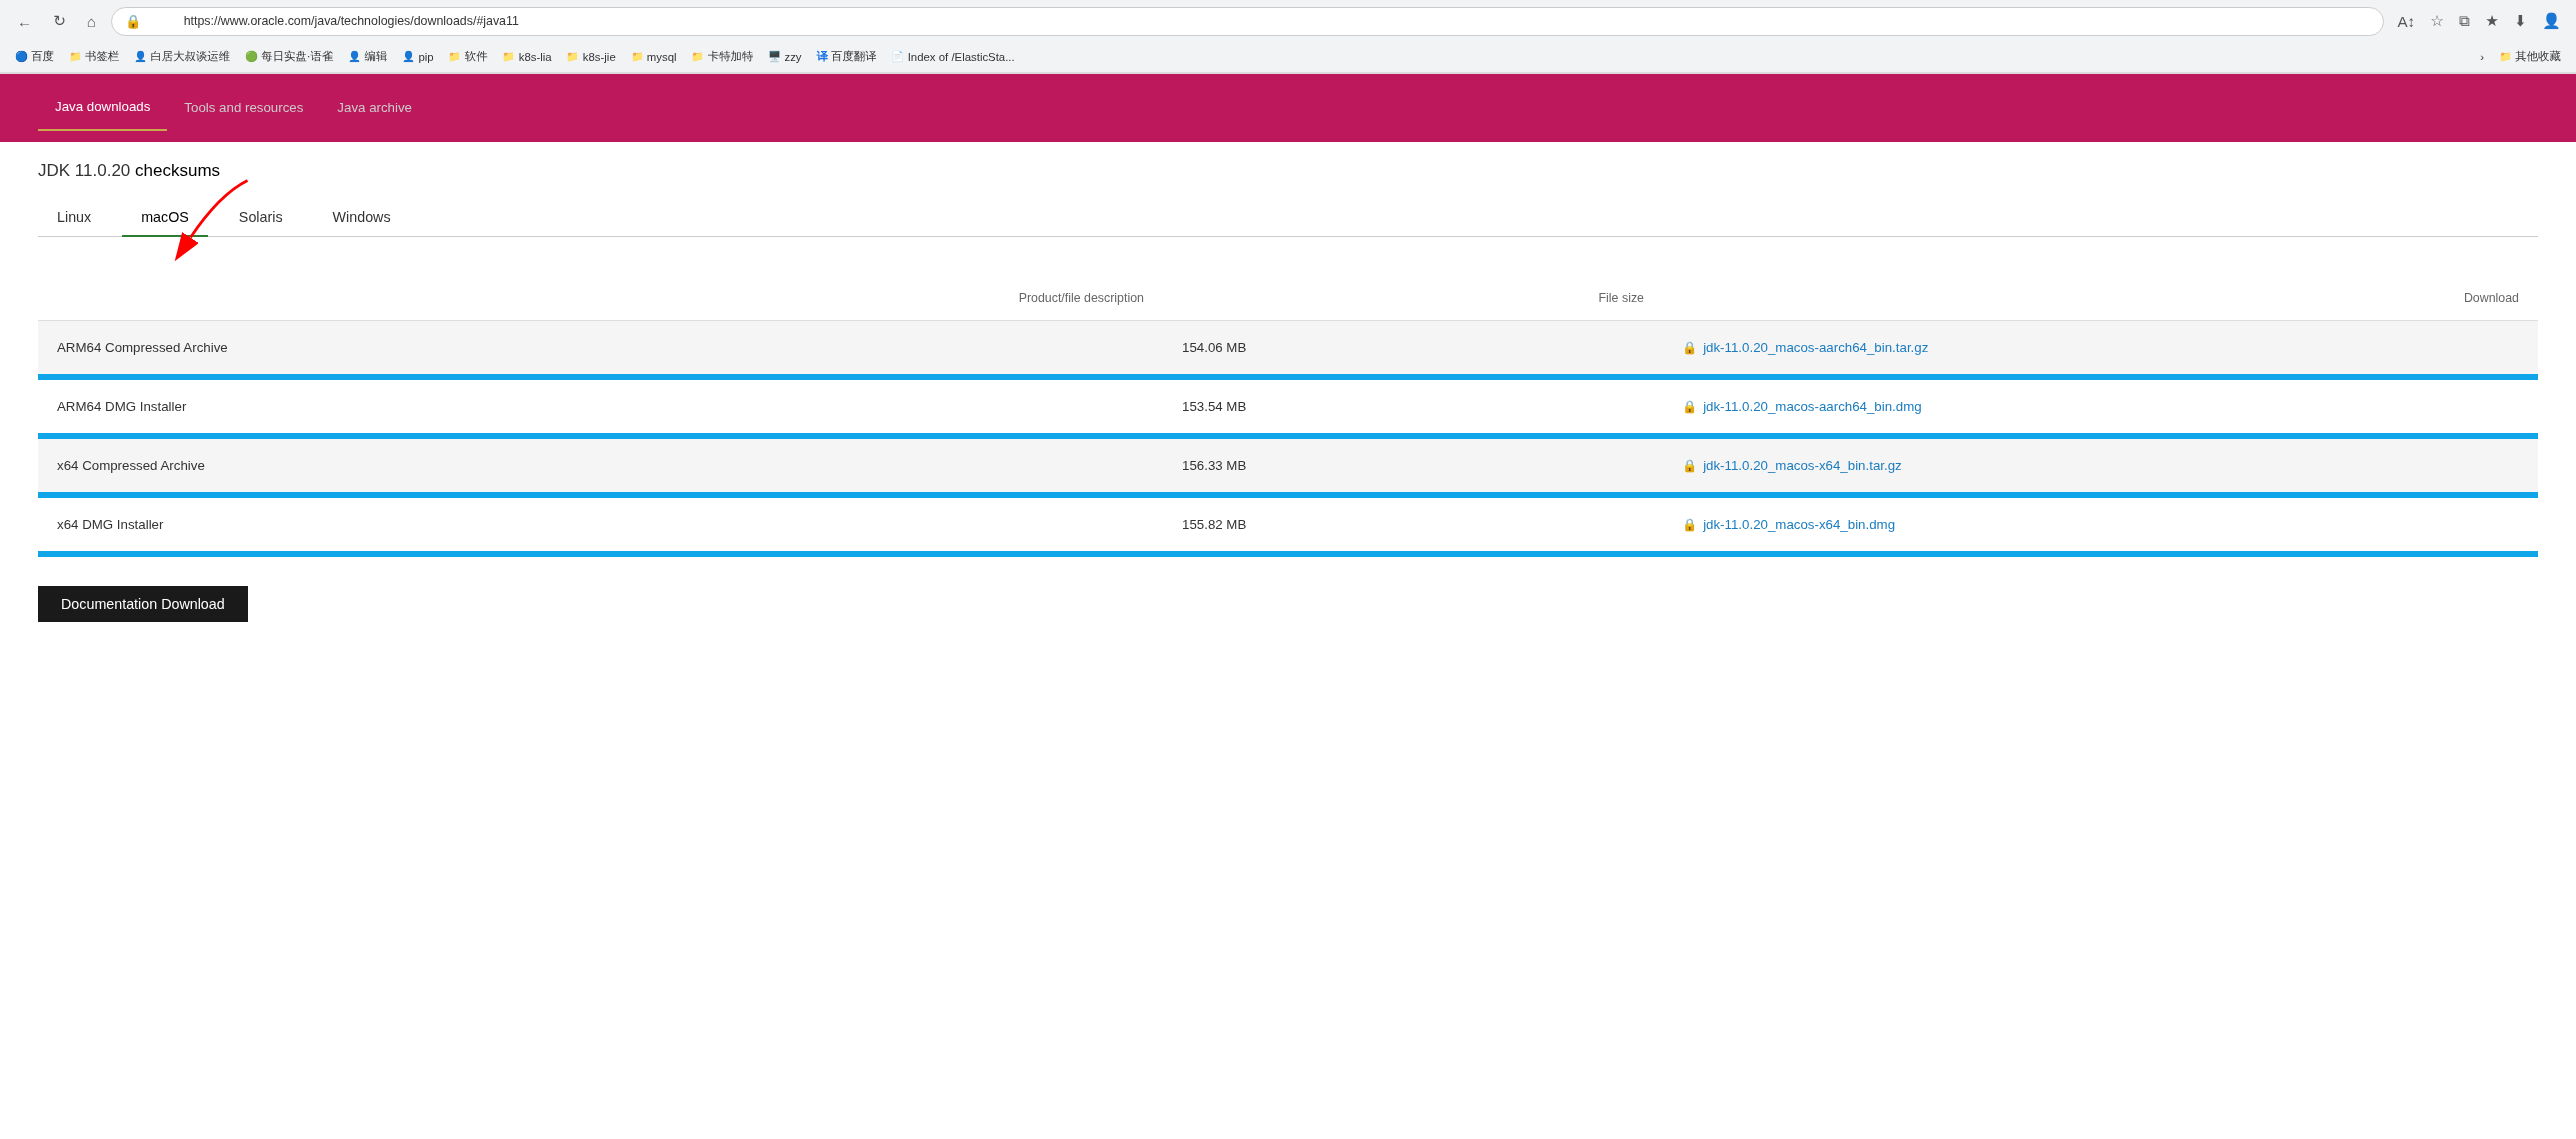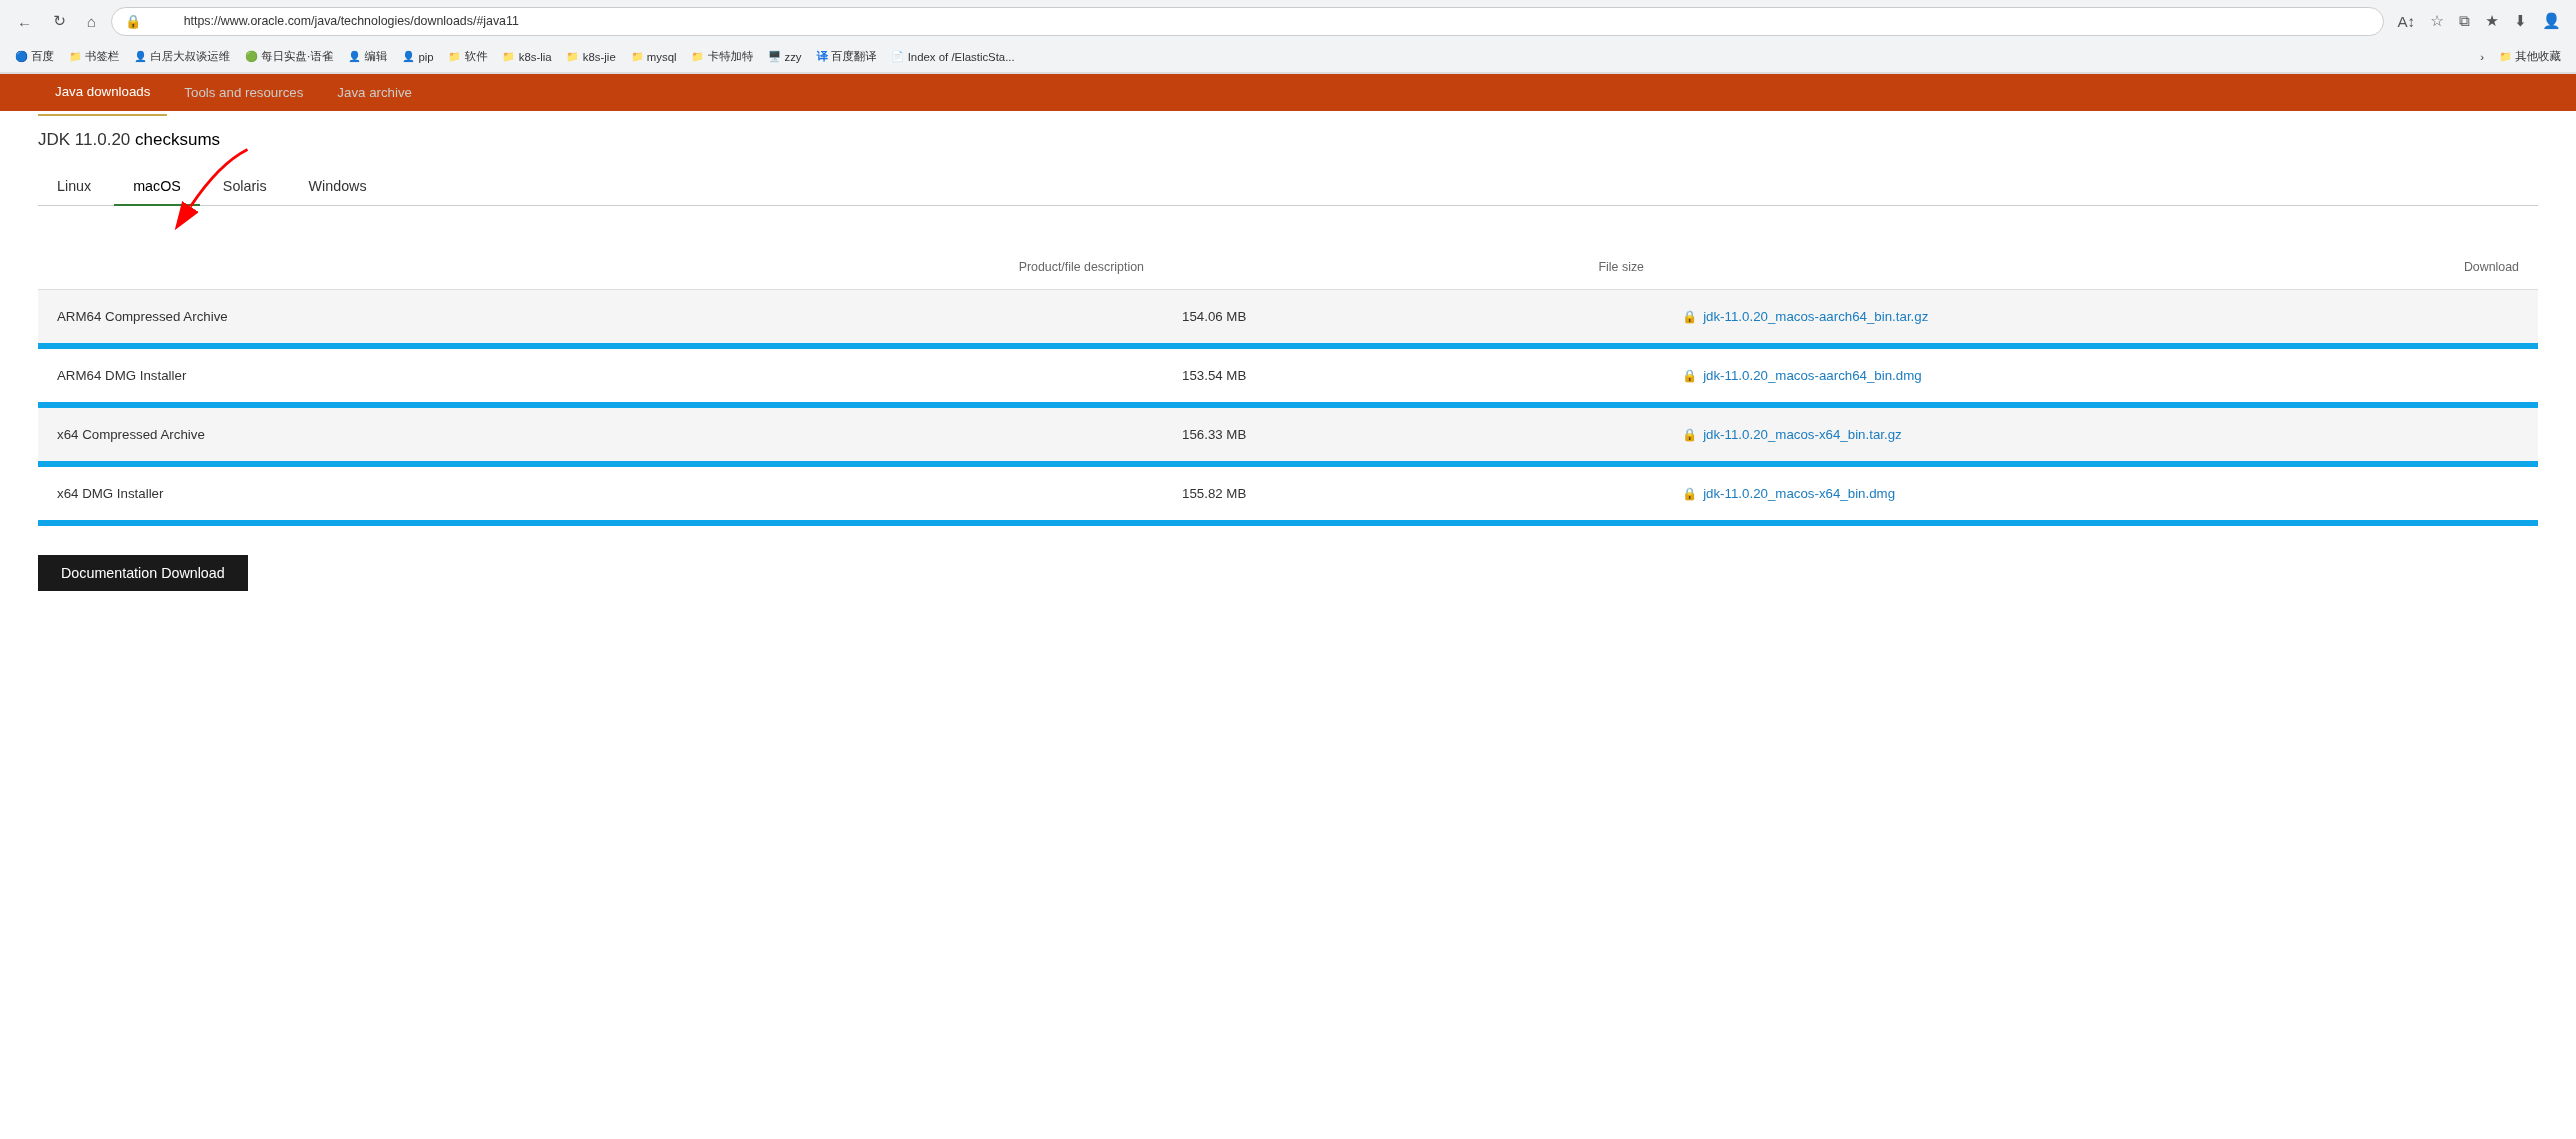--- a/index.html
+++ b/index.html
@@ -28,42 +28,42 @@
       display: flex; align-items: center; padding: 2.9px 9.5px; gap: 3.8px; height: 30.5px; border-bottom: 1px solid #ddd; background: #f1f3f4; overflow: hidden;
     }
     .bookmark-item {
       display: flex; align-items: center; gap: 2.9px; padding: 1.9px 5.7px; border-radius: 3.8px; cursor: pointer; white-space: nowrap; font-size: 11.4px; color: #333;
     }
     .bookmark-icon { font-size: 10.5px; }
     .bookmark-folder { color: #f5a623; }
 
     
     .oracle-nav {
-      background: #c2410c; color: #fff; padding: 0 38px; display: flex; align-items: center; height: 37px;
+      background: #be185d; color: #fff; padding: 0 38px; display: flex; align-items: center; height: 68px;
     }
     .oracle-nav-item {
       color: #ccc; padding: 15.2px 17px; cursor: pointer; font-size: 13.3px; text-decoration: none; display: block;
     }
     .oracle-nav-item.active {
       color: #fff; border-bottom: 2.9px solid #c8a84b;
     }
 
     
     .page-content {
       padding: 19px 38px 38px;
     }
 
     
     .jdk-title {
       font-size: 17px; font-weight: 400; margin-bottom: 19px; color: #333;
     }
     .jdk-title a { color: #000000; text-decoration: none; }
 
     
-    .os-tabs { display: flex; gap: 4px; margin-bottom: 0; border-bottom: 1px solid #ccc; }
+    .os-tabs { display: flex; gap: 12px; margin-bottom: 0; border-bottom: 1px solid #ccc; }
     .os-tab {
       padding: 9.5px 19px; cursor: pointer; font-size: 14.3px; font-weight: 500; color: #333; border-bottom: 2.9px solid transparent; margin-bottom: -1px;
     }
     .os-tab.active { color: #000; border-bottom: 2.9px solid #2e7d32; font-weight: 400; }
 
     
     .downloads-table {
       width: 100%; border-collapse: collapse; margin-top: 0;
     }
     .downloads-table th {

